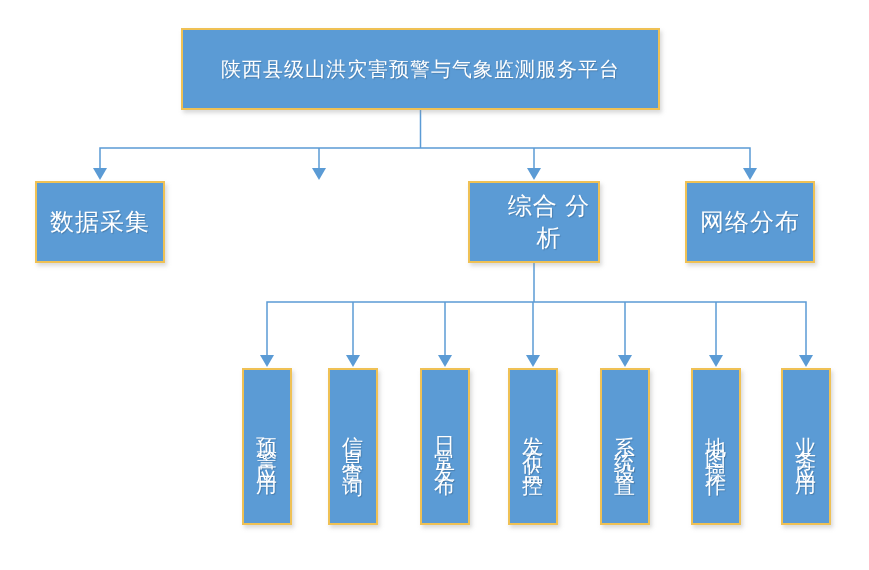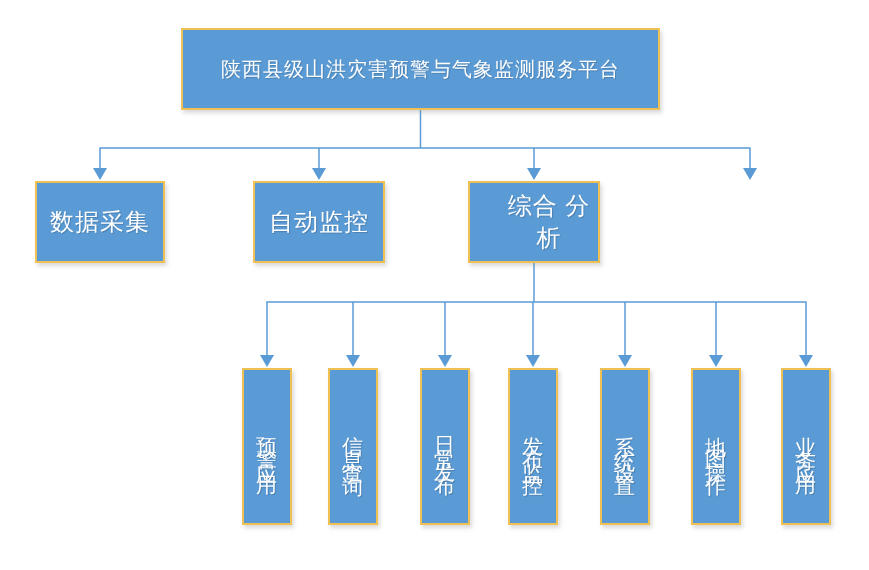--- a/index.html
+++ b/index.html
@@ -111,25 +111,25 @@
     </g>
   </svg>
 
   <div class="node node-root">
     <span>陕西县级山洪灾害预警与气象监测服务平台</span>
   </div>
 
   <div class="node node-l2 b1">
     <span>数据采集</span>
   </div>
-  <div class="node node-l2 b2">
-    <span>自动监控</span>
-  </div>
   <div class="node node-l2 b3">
     <span>综合 分析</span>
+  </div>
+  <div class="node node-l2 b4">
+    <span>网络分布</span>
   </div>
 
   <div class="node node-l3 c1">
     <span class="vtext">预警应用</span>
   </div>
   <div class="node node-l3 c2">
     <span class="vtext">信息查询</span>
   </div>
   <div class="node node-l3 c3">
     <span class="vtext">日常发布</span>

